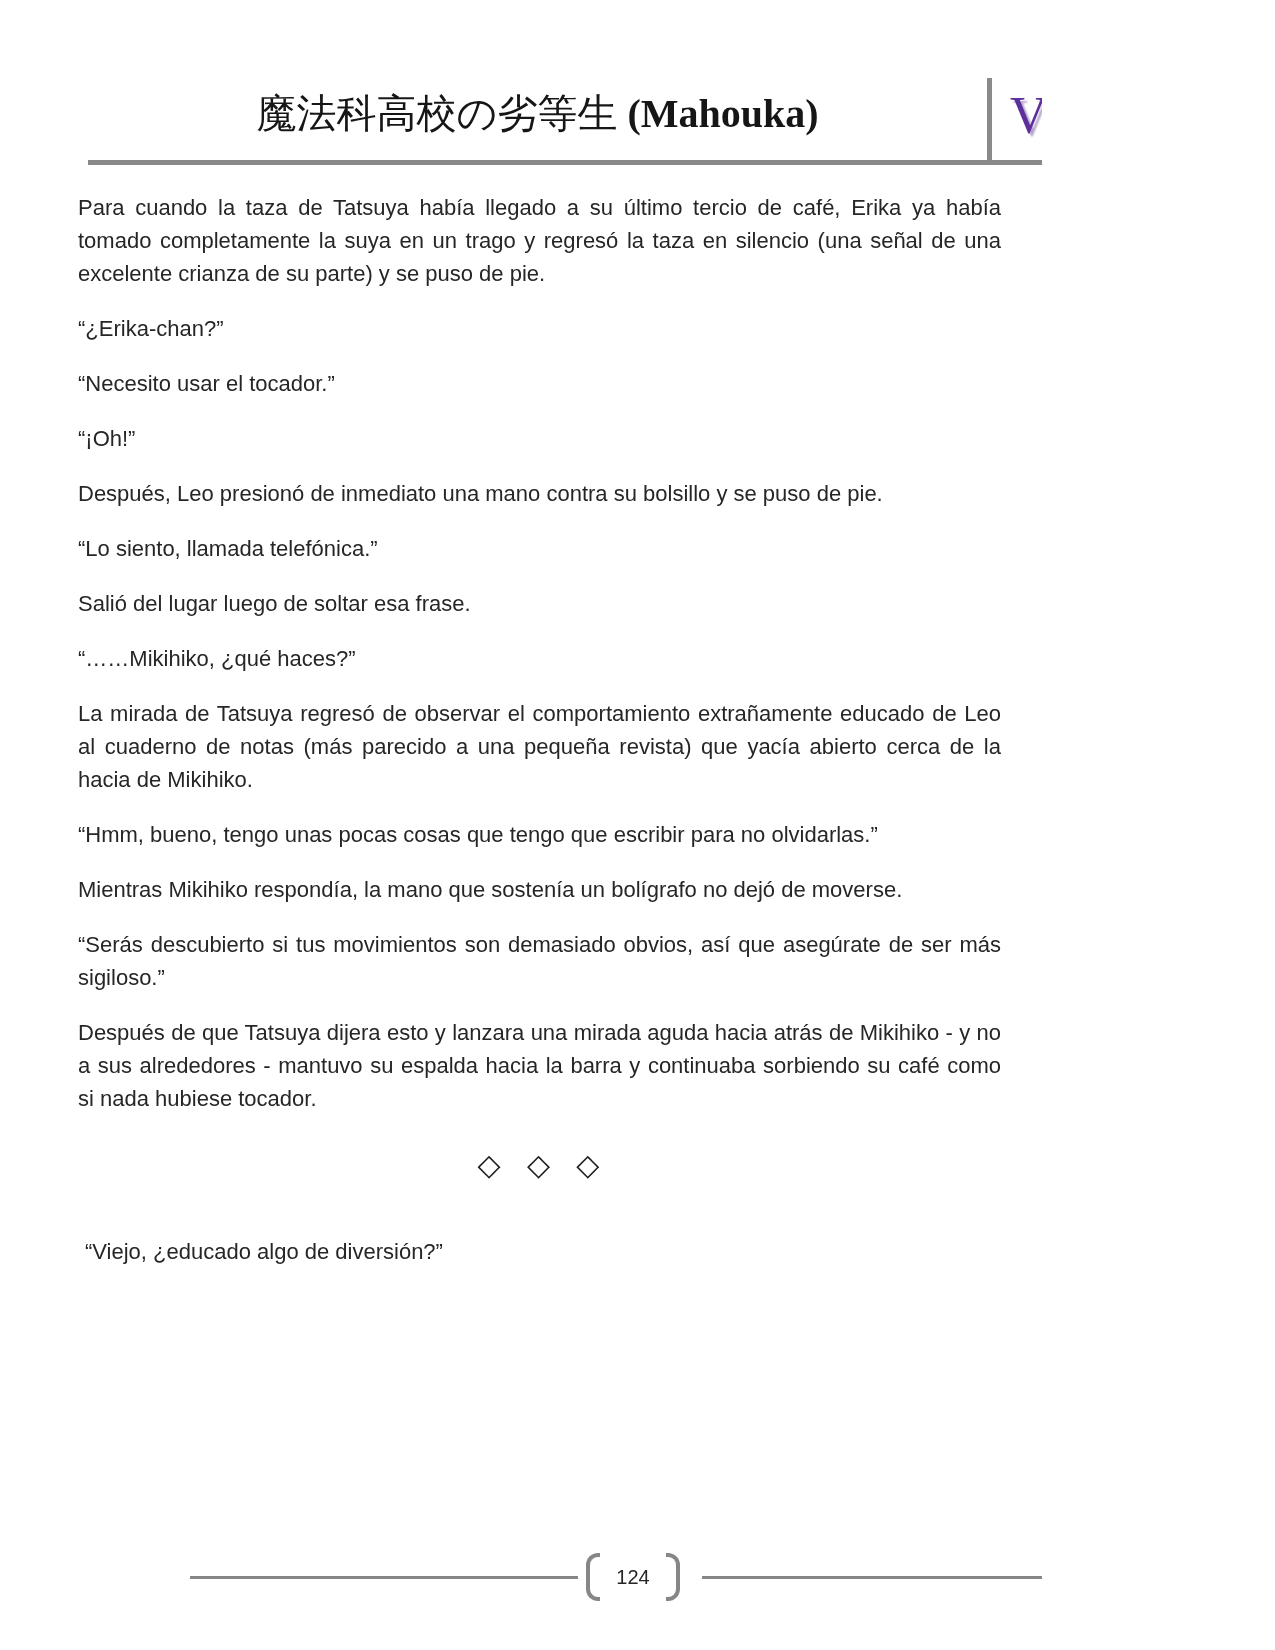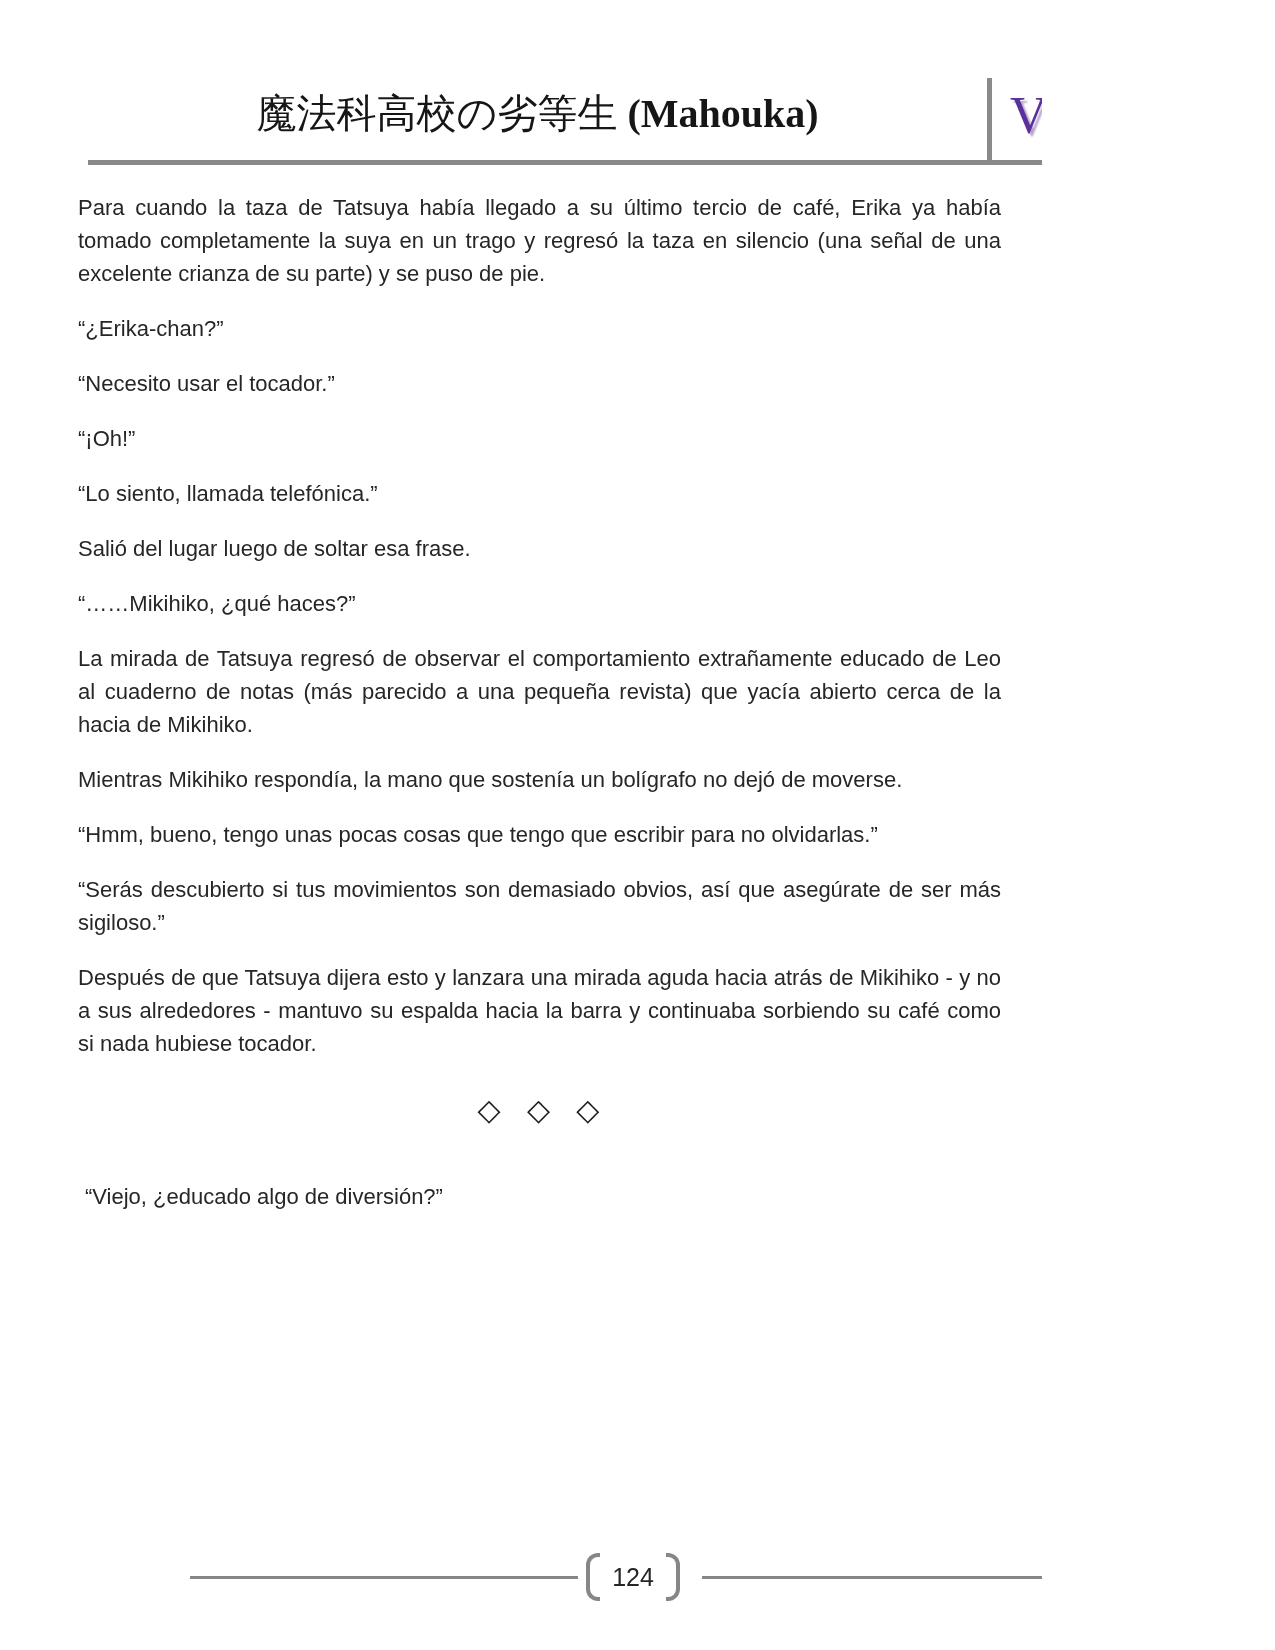--- a/index.html
+++ b/index.html
@@ -116,21 +116,21 @@
     margin-right: 22px;
     border-right: 4px solid #868686;
     border-top: 4px solid #868686;
     border-bottom: 4px solid #868686;
     border-radius: 0 12px 12px 0;
   }
   .pagenum {
     min-width: 50px;
     padding: 0 8px;
     text-align: center;
-    font-size: 25px;
+    font-size: 20px;
     color: #262626;
   }
 </style>
 </head>
 <body>
 
 <div class="page">
 
   <header class="header">
     <div class="title-cell">
@@ -140,26 +140,27 @@
     <div class="volume-cell">
       <span class="volume-label">Volumen 6</span>
     </div>
   </header>
 
   <main class="content">
     <p>Para cuando la taza de Tatsuya había llegado a su último tercio de café, Erika ya había tomado completamente la suya en un trago y regresó la taza en silencio (una señal de una excelente crianza de su parte) y se puso de pie.</p>
     <p>“¿Erika-chan?”</p>
     <p>“Necesito usar el tocador.”</p>
     <p>“¡Oh!”</p>
+    <p>Después, Leo presionó de inmediato una mano contra su bolsillo y se puso de pie.</p>
     <p>“Lo siento, llamada telefónica.”</p>
     <p>Salió del lugar luego de soltar esa frase.</p>
     <p>“……Mikihiko, ¿qué haces?”</p>
     <p>La mirada de Tatsuya regresó de observar el comportamiento extrañamente educado de Leo al cuaderno de notas (más parecido a una pequeña revista) que yacía abierto cerca de la hacia de Mikihiko.</p>
+    <p>“Hmm, bueno, tengo unas pocas cosas que tengo que escribir para no olvidarlas.”</p>
     <p>Mientras Mikihiko respondía, la mano que sostenía un bolígrafo no dejó de moverse.</p>
-    <p>“Hmm, bueno, tengo unas pocas cosas que tengo que escribir para no olvidarlas.”</p>
     <p>“Serás descubierto si tus movimientos son demasiado obvios, así que asegúrate de ser más sigiloso.”</p>
     <p>Después de que Tatsuya dijera esto y lanzara una mirada aguda hacia atrás de Mikihiko - y no a sus alrededores - mantuvo su espalda hacia la barra y continuaba sorbiendo su café como si nada hubiese tocador.</p>
     <p class="separator">◇ ◇ ◇</p>
     <p class="indent">“Viejo, ¿educado algo de diversión?”</p>
   </main>
 
   <footer class="footer">
     <div class="fline"></div>
     <div class="bracket left"></div>
     <div class="pagenum">124</div>

